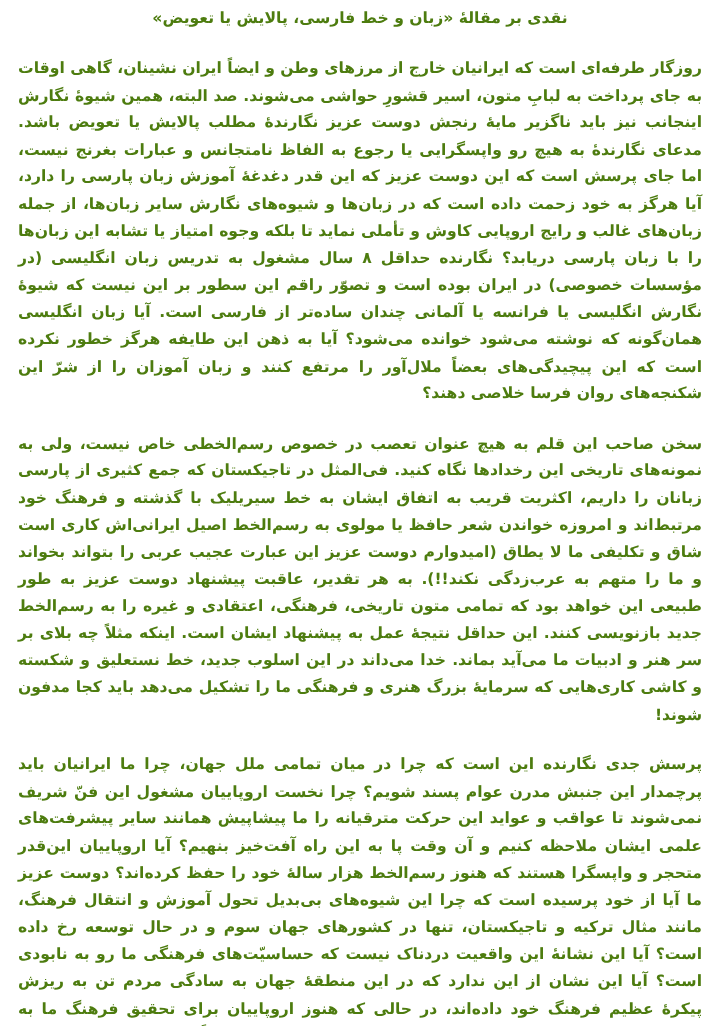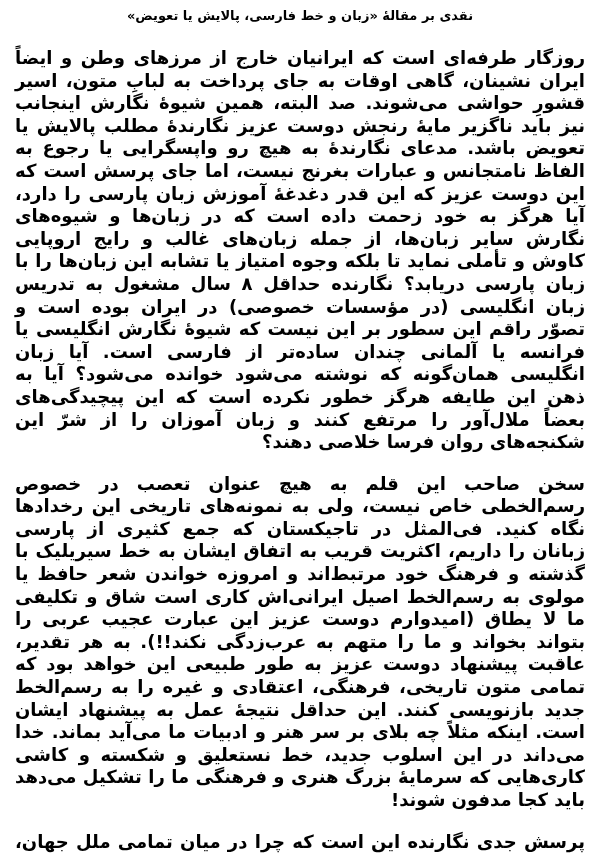--- a/index.html
+++ b/index.html
@@ -5,37 +5,37 @@
   html, body {
     margin: 0;
     padding: 0;
     background: #ffffff;
   }
   .page {
     box-sizing: border-box;
     width: 600px;
     height: 855px;
     background: #ffffff;
-    color: #000000;
+    color: #4d7c0f;
     direction: rtl;
     font-family: "DejaVu Sans", sans-serif;
     font-weight: 700;
     padding: 6px 15px 10px 15px;
     display: flex;
     flex-direction: column;
     overflow: hidden;
   }
   .doc-title {
     font-size: 13px;
     line-height: 19px;
     text-align: center;
     margin: 0 0 22px 0;
   }
   .body-par {
-    font-size: 18px;
+    font-size: 13px;
     line-height: 22.6px;
     text-align: justify;
     text-align-last: right;
     margin: 0 0 19px 0;
   }
 </style>
 </head>
 <body>
 
 <div class="page">

